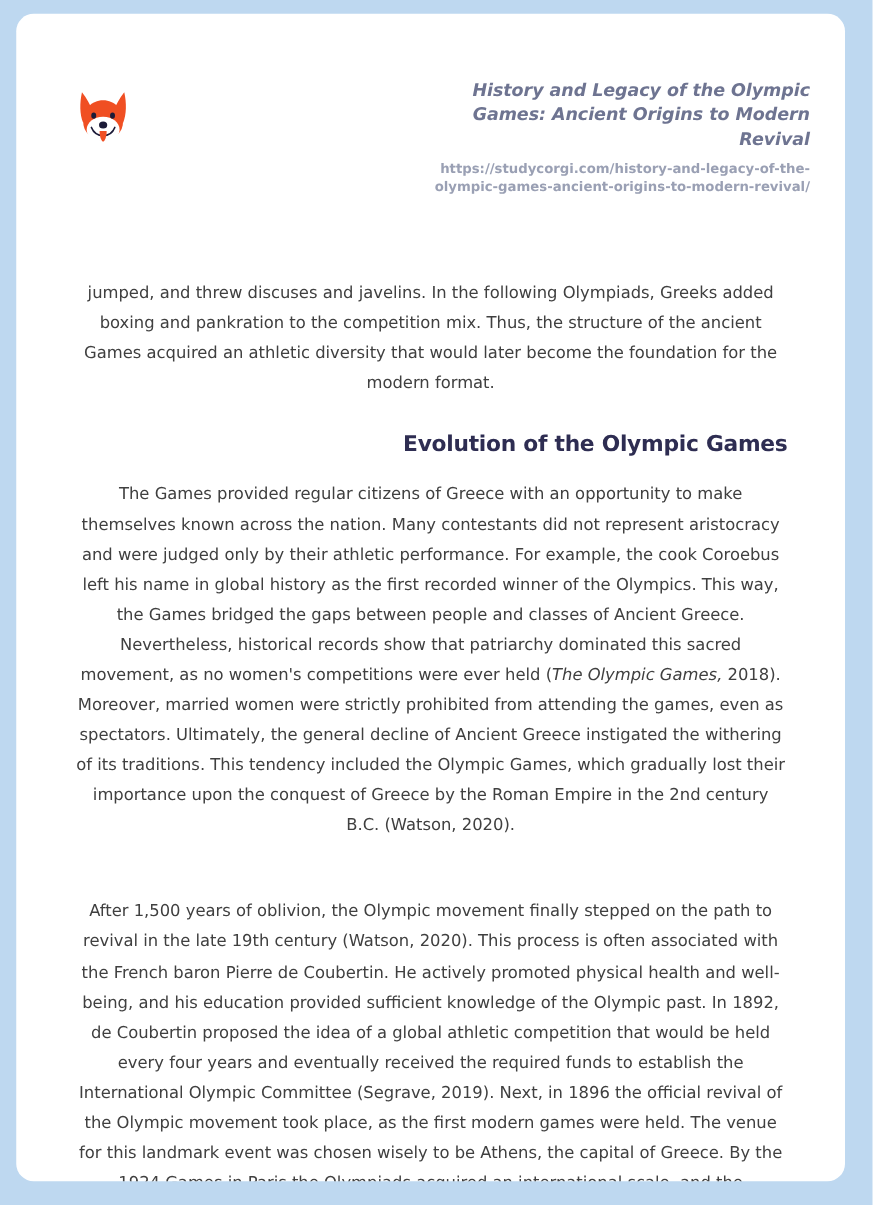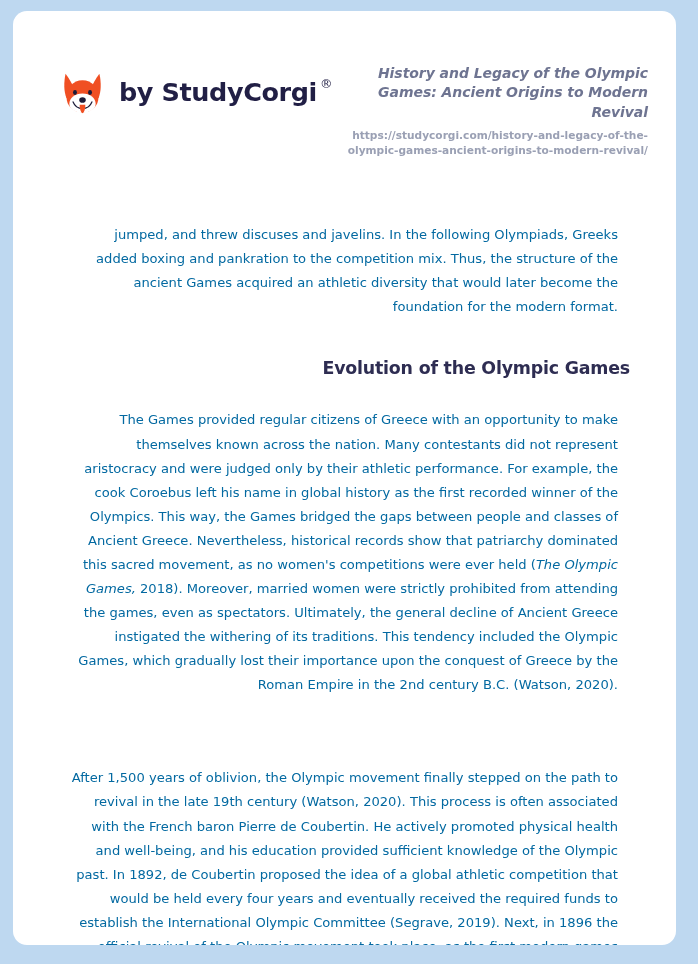--- a/index.html
+++ b/index.html
@@ -108,24 +108,24 @@
     color: #2e2d52;
     letter-spacing: -0.2px;
     margin: 0;
     padding: 0;
     text-align: right;
   }
 
   .doc-body p {
     font-size: 13.1px;
     line-height: 1.84;
-    color: #0369a1;
-    margin: 12px;
+    color: #404040;
+    margin: 0;
     padding: 0;
-    text-align: right;
+    text-align: center;
   }
 
   .spacer-after-para { height: 27px; }
   .spacer-after-head { height: 18px; }
 
   .first-para { margin-top: 66px !important; }
 
   em { font-style: italic; }
 </style>
 </head>
@@ -150,21 +150,20 @@
           <ellipse cx="34" cy="50" rx="4.2" ry="5.2" fill="#1c1b38"></ellipse>
           <ellipse cx="66" cy="50" rx="4.2" ry="5.2" fill="#1c1b38"></ellipse>
 
           <ellipse cx="50" cy="66" rx="7" ry="6" fill="#1c1b38"></ellipse>
 
           <path d="M30 70 C34 80 42 84 50 84 C58 84 66 80 70 70" fill="none" stroke="#1c1b38" stroke-width="2.6" stroke-linecap="round"></path>
 
           <path d="M44 76 C44 88 48 94 50 94 C52 94 56 88 56 76 Z" fill="#f04f23"></path>
         </svg>
       </span>
-      <span class="brand-text"><span>by StudyCorgi</span><sup class="brand-reg">®</sup></span>
     </div>
 
     <div class="header-meta">
       <p class="doc-title">History and Legacy of the Olympic Games: Ancient Origins to Modern Revival</p>
       <p class="doc-url">https://studycorgi.com/history-and-legacy-of-the-olympic-games-ancient-origins-to-modern-revival/</p>
     </div>
 
   </div>
 
   <div class="doc-body">

